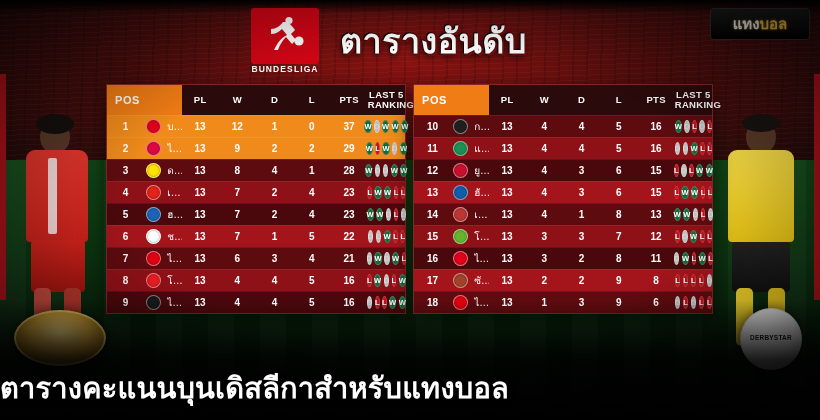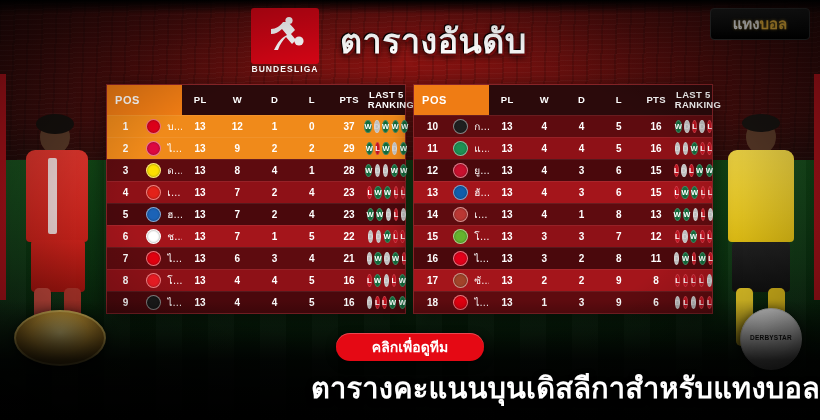--- a/index.html
+++ b/index.html
@@ -145,21 +145,21 @@
   .cta {
     position:absolute; left:336px; top:333px; width:148px; height:28px;
     background:#e50914; border-radius:14px;
     display:flex; align-items:center; justify-content:center;
     color:#fff; font-size:14px; font-weight:bold;
     box-shadow: 0 3px 10px rgba(0,0,0,.7), inset 0 1px 0 rgba(255,255,255,.25);
     cursor:pointer;
   }
   .footline {
     position:absolute; left:0; top:368px; width:820px; height:40px;
-    text-align:right; color:#fff; font-size:29px; font-weight:bold; line-height:40px;
+    text-align:left; color:#fff; font-size:29px; font-weight:bold; line-height:40px;
     text-shadow: 0 2px 6px rgba(0,0,0,.95);
     letter-spacing:.2px;
   }
 
   
   .player { position:absolute; bottom:48px; pointer-events:none; }
   #player-left  { left:6px;  width:104px; height:270px; }
   #player-right { right:6px; width:104px; height:270px; }
   .pl-head { position:absolute; border-radius:50%; background:#5a3a28; }
   .pl-body { position:absolute; border-radius:9px 9px 4px 4px; }
@@ -686,16 +686,15 @@
               </div>
             </td>
           </tr>
         </tbody>
     </table>
   </div>
 
   <div class="botfade"></div>
   <div class="vign"></div>
 
-  <div class="cta">คลิกเพื่อดูทีม</div>
   <div class="footline">ตารางคะแนนบุนเดิสลีกาสำหรับแทงบอล</div>
 
 </div>
 
 </body></html>

